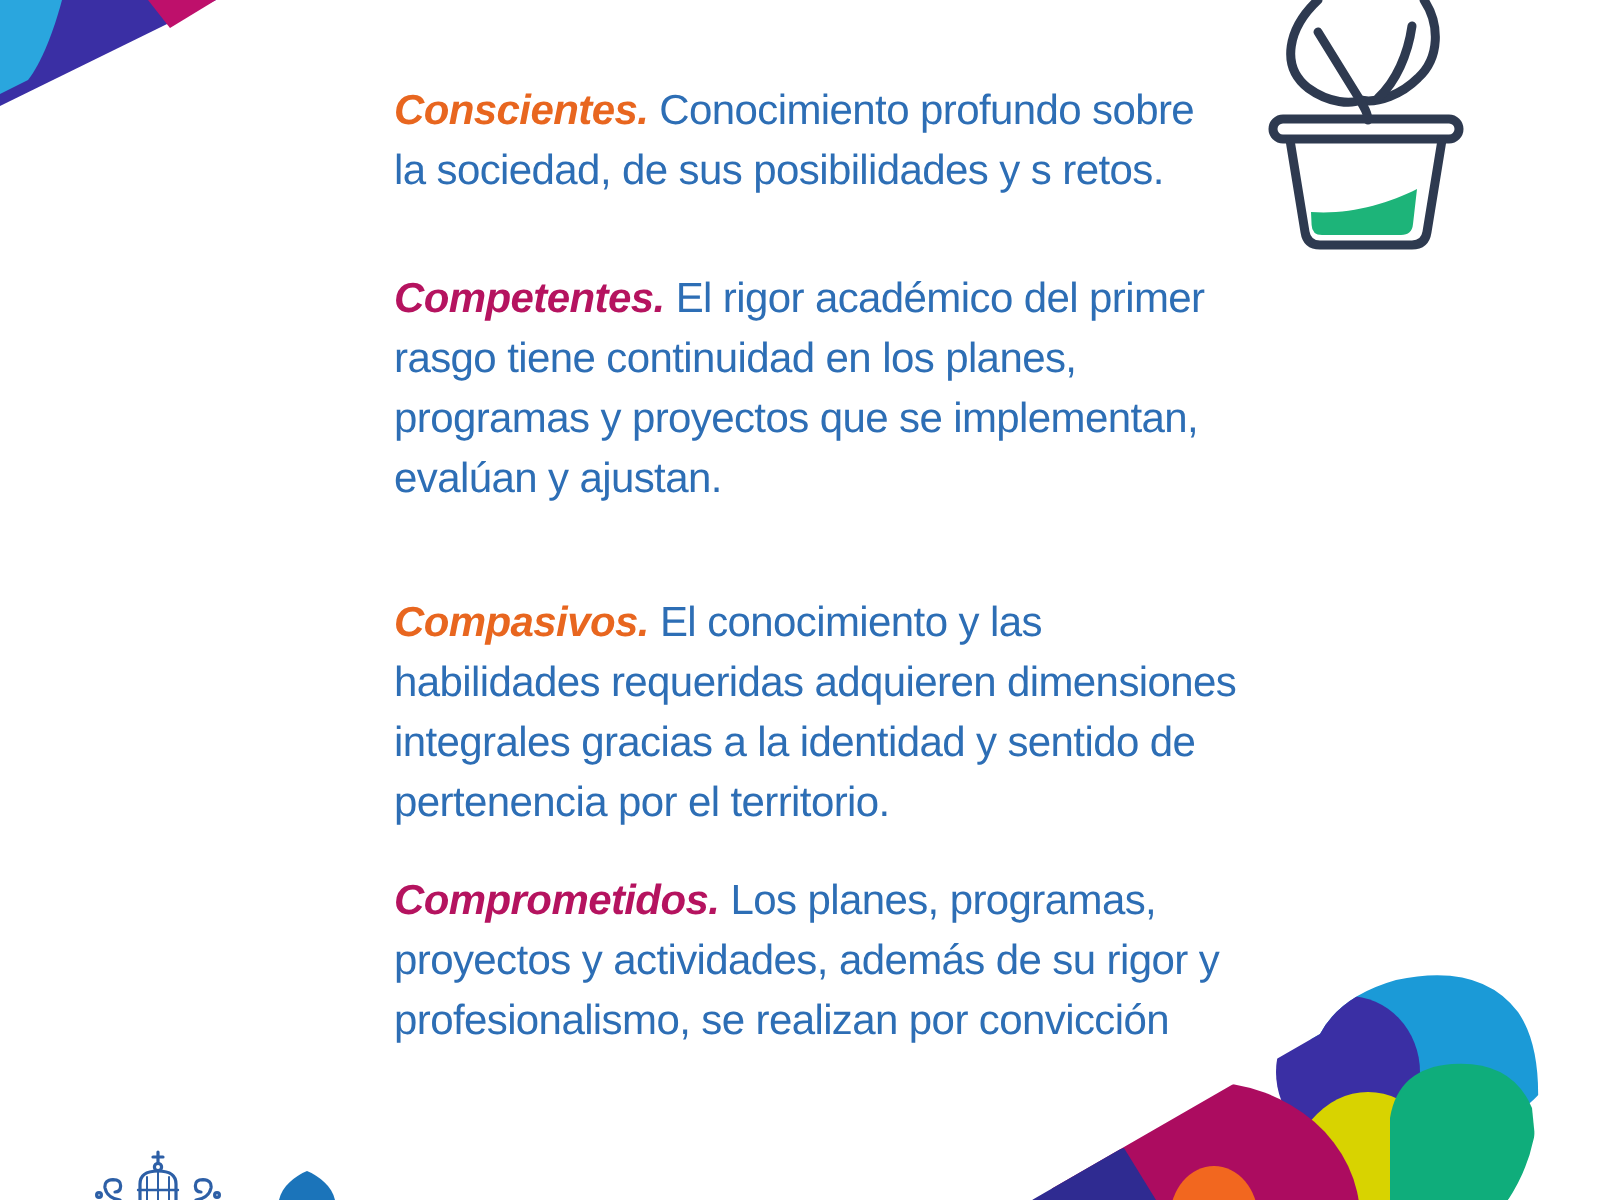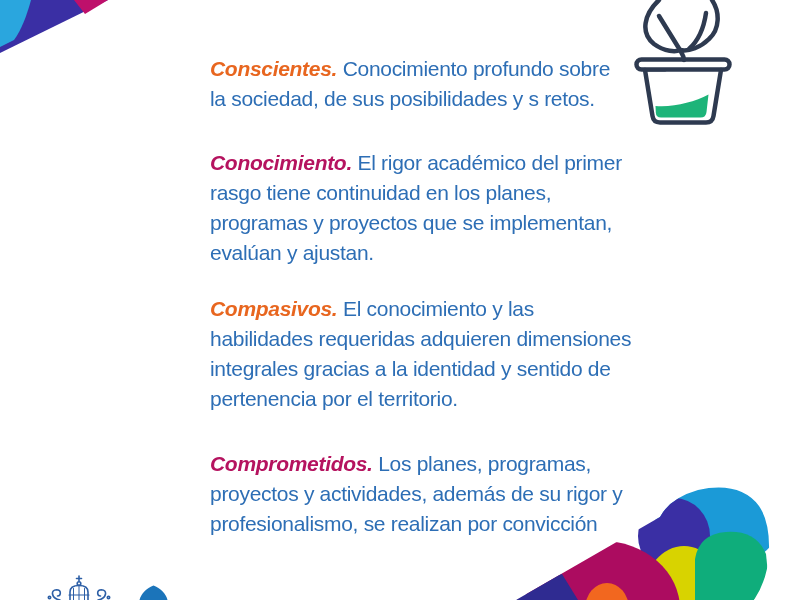--- a/index.html
+++ b/index.html
@@ -10,29 +10,29 @@
   }
   .stage{position:absolute;left:0;top:0;width:800px;height:600px;}
   .deco{position:absolute;display:block;}
   .deco-top-left{left:0;top:0;}
   .deco-bottom-right{left:514px;top:484px;}
   .plant-icon{position:absolute;left:632px;top:0;}
   .crest{position:absolute;left:47px;top:575px;}
   .drop{position:absolute;left:136px;top:585px;}
   .text-block{position:absolute;left:197px;top:0;width:510px;}
   .para{
-    position:absolute;left:0;margin:13px;width:510px;
+    position:absolute;left:0;margin:0;width:510px;
     font-size:21px;line-height:30px;letter-spacing:-0.3px;
     color:#2D6EB5;
   }
   .para .lead{font-weight:bold;font-style:italic;}
   .para .body{white-space:pre-line;}
   .p1{top:41px}
   .p2{top:135px}
-  .p3{top:281px}
+  .p3{top:297px}
   .p4{top:436px}
 </style>
 </head>
 <body>
 
 <div class="stage">
 
   <svg class="deco deco-top-left" width="112" height="54" viewBox="0 0 112 54" aria-hidden="true">
     <polygon points="0,0 108,0 0,53" fill="#3A2FA4"></polygon>
     <polygon points="74,0 108,0 85,14" fill="#BE106B"></polygon>
@@ -54,21 +54,21 @@
 
   <div class="text-block">
 
     <p class="para p1">
       <span class="lead" style="color: rgb(232, 102, 31);">Conscientes.</span>
       <span class="body">Conocimiento profundo sobre
 la sociedad, de sus posibilidades y s retos.</span>
     </p>
 
     <p class="para p2">
-      <span class="lead" style="color: rgb(181, 19, 95);">Conocimiento.</span>
+      <span class="lead" style="color: rgb(181, 19, 95);">Competentes.</span>
       <span class="body">El rigor académico del primer
 rasgo tiene continuidad en los planes,
 programas y proyectos que se implementan,
 evalúan y ajustan.</span>
     </p>
 
     <p class="para p3">
       <span class="lead" style="color: rgb(232, 102, 31);">Compasivos.</span>
       <span class="body">El conocimiento y las
 habilidades requeridas adquieren dimensiones

